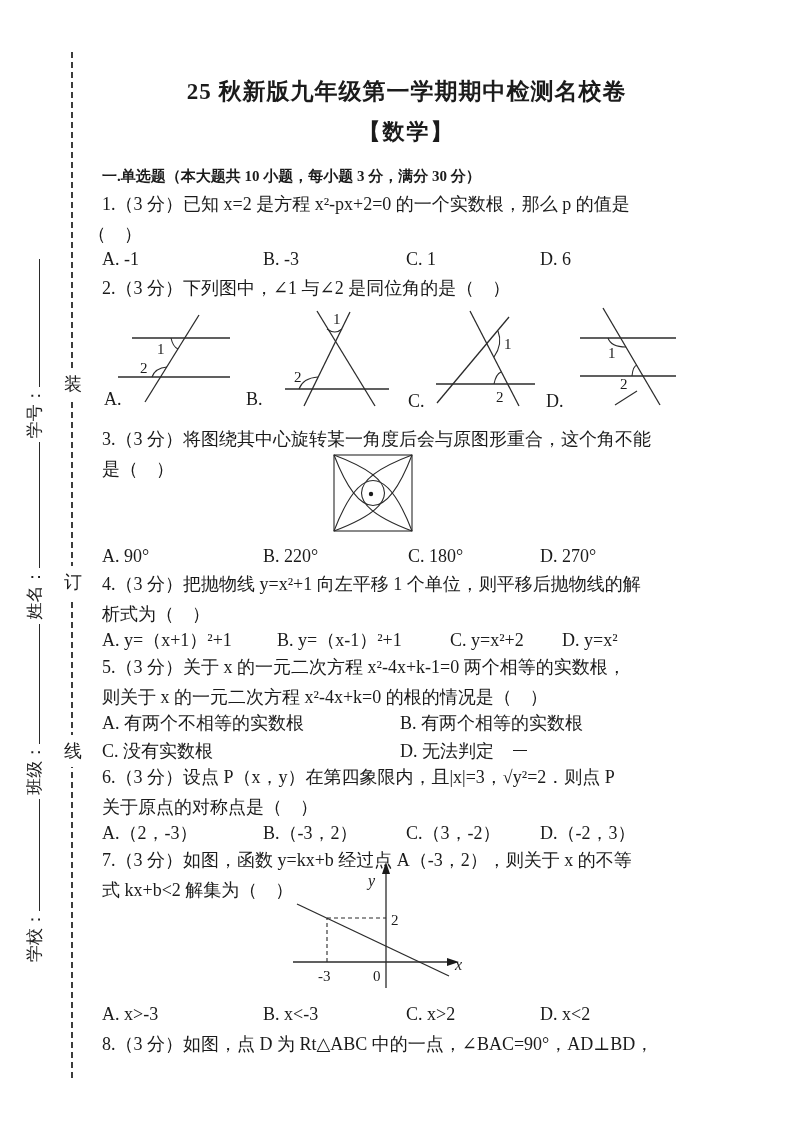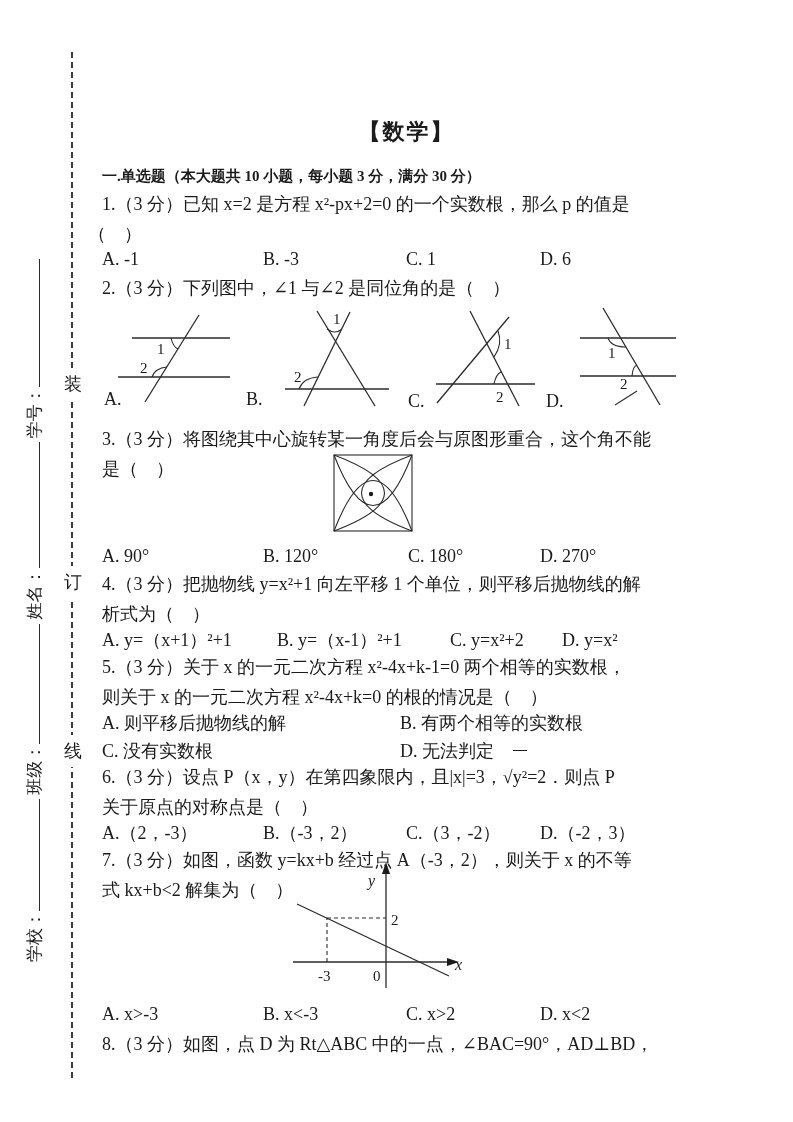--- a/index.html
+++ b/index.html
@@ -36,20 +36,21 @@
   <div class="bind-char" style="top:566px">订</div>
   <div class="bind-char" style="top:735px">线</div>
 
   <div class="stu-fields">
     <span>学校：</span><span class="stu-blank" style="width:112px"></span>
     <span>班级：</span><span class="stu-blank" style="width:120px"></span>
     <span>姓名：</span><span class="stu-blank" style="width:126px"></span>
     <span>学号：</span><span class="stu-blank" style="width:128px"></span>
   </div>
 
+  <div class="abs title" style="top:76px">25 秋新版九年级第一学期期中检测名校卷</div>
   <div class="abs subject" style="top:117px">【数学】</div>
   <div class="abs t-line bold" style="left:102px;top:164px;font-size:15px">一.单选题（本大题共 10 小题，每小题 3 分，满分 30 分）</div>
 
   <div class="abs t-line" style="left:102px;top:192px">1.（3 分）已知 x=2 是方程 x²-px+2=0 的一个实数根，那么 p 的值是</div>
   <div class="abs t-line" style="left:88px;top:222px">（　）</div>
   <span class="abs opt" style="left:102px;top:247px">A. -1</span>
   <span class="abs opt" style="left:263px;top:247px">B. -3</span>
   <span class="abs opt" style="left:406px;top:247px">C. 1</span>
   <span class="abs opt" style="left:540px;top:247px">D. 6</span>
 
@@ -107,34 +108,34 @@
   <svg class="abs" style="left:332px;top:452px" width="84" height="84" viewBox="0 0 84 84">
     <rect x="2" y="3" width="78" height="76" class="thin"></rect>
     <path class="thin" d="M 2 3 Q 41 104 80 3"></path>
     <path class="thin" d="M 2 79 Q 41 -22 80 79"></path>
     <path class="thin" d="M 2 3 Q 103 41 2 79"></path>
     <path class="thin" d="M 80 3 Q -21 41 80 79"></path>
     <circle cx="39" cy="42" r="2.2" fill="#1b1b1b" stroke="none"></circle>
   </svg>
 
   <span class="abs opt" style="left:102px;top:544px">A. 90°</span>
-  <span class="abs opt" style="left:263px;top:544px">B. 120°</span>
+  <span class="abs opt" style="left:263px;top:544px">B. 220°</span>
   <span class="abs opt" style="left:408px;top:544px">C. 180°</span>
   <span class="abs opt" style="left:540px;top:544px">D. 270°</span>
 
   <div class="abs t-line" style="left:102px;top:572px">4.（3 分）把抛物线 y=x²+1 向左平移 1 个单位，则平移后抛物线的解</div>
   <div class="abs t-line" style="left:102px;top:602px">析式为（　）</div>
   <span class="abs opt" style="left:102px;top:628px">A. y=（x+1）²+1</span>
   <span class="abs opt" style="left:277px;top:628px">B. y=（x-1）²+1</span>
   <span class="abs opt" style="left:450px;top:628px">C. y=x²+2</span>
   <span class="abs opt" style="left:562px;top:628px">D. y=x²</span>
 
   <div class="abs t-line" style="left:102px;top:655px">5.（3 分）关于 x 的一元二次方程 x²-4x+k-1=0 两个相等的实数根，</div>
   <div class="abs t-line" style="left:102px;top:685px">则关于 x 的一元二次方程 x²-4x+k=0 的根的情况是（　）</div>
-  <span class="abs opt" style="left:102px;top:711px">A. 则平移后抛物线的解</span>
+  <span class="abs opt" style="left:102px;top:711px">A. 有两个不相等的实数根</span>
   <span class="abs opt" style="left:400px;top:711px">B. 有两个相等的实数根</span>
   <span class="abs opt" style="left:102px;top:739px">C. 没有实数根</span>
   <span class="abs opt" style="left:400px;top:739px">D. 无法判定</span>
 
   <div class="abs t-line" style="left:102px;top:765px"><span>6.（3 分）设点 P（x，y）在第四象限内，且|x|=3，√</span><span class="radicand">y²</span><span>=2．则点 P</span></div>
   <div class="abs t-line" style="left:102px;top:795px">关于原点的对称点是（　）</div>
   <span class="abs opt" style="left:102px;top:821px">A.（2，-3）</span>
   <span class="abs opt" style="left:263px;top:821px">B.（-3，2）</span>
   <span class="abs opt" style="left:406px;top:821px">C.（3，-2）</span>
   <span class="abs opt" style="left:540px;top:821px">D.（-2，3）</span>

